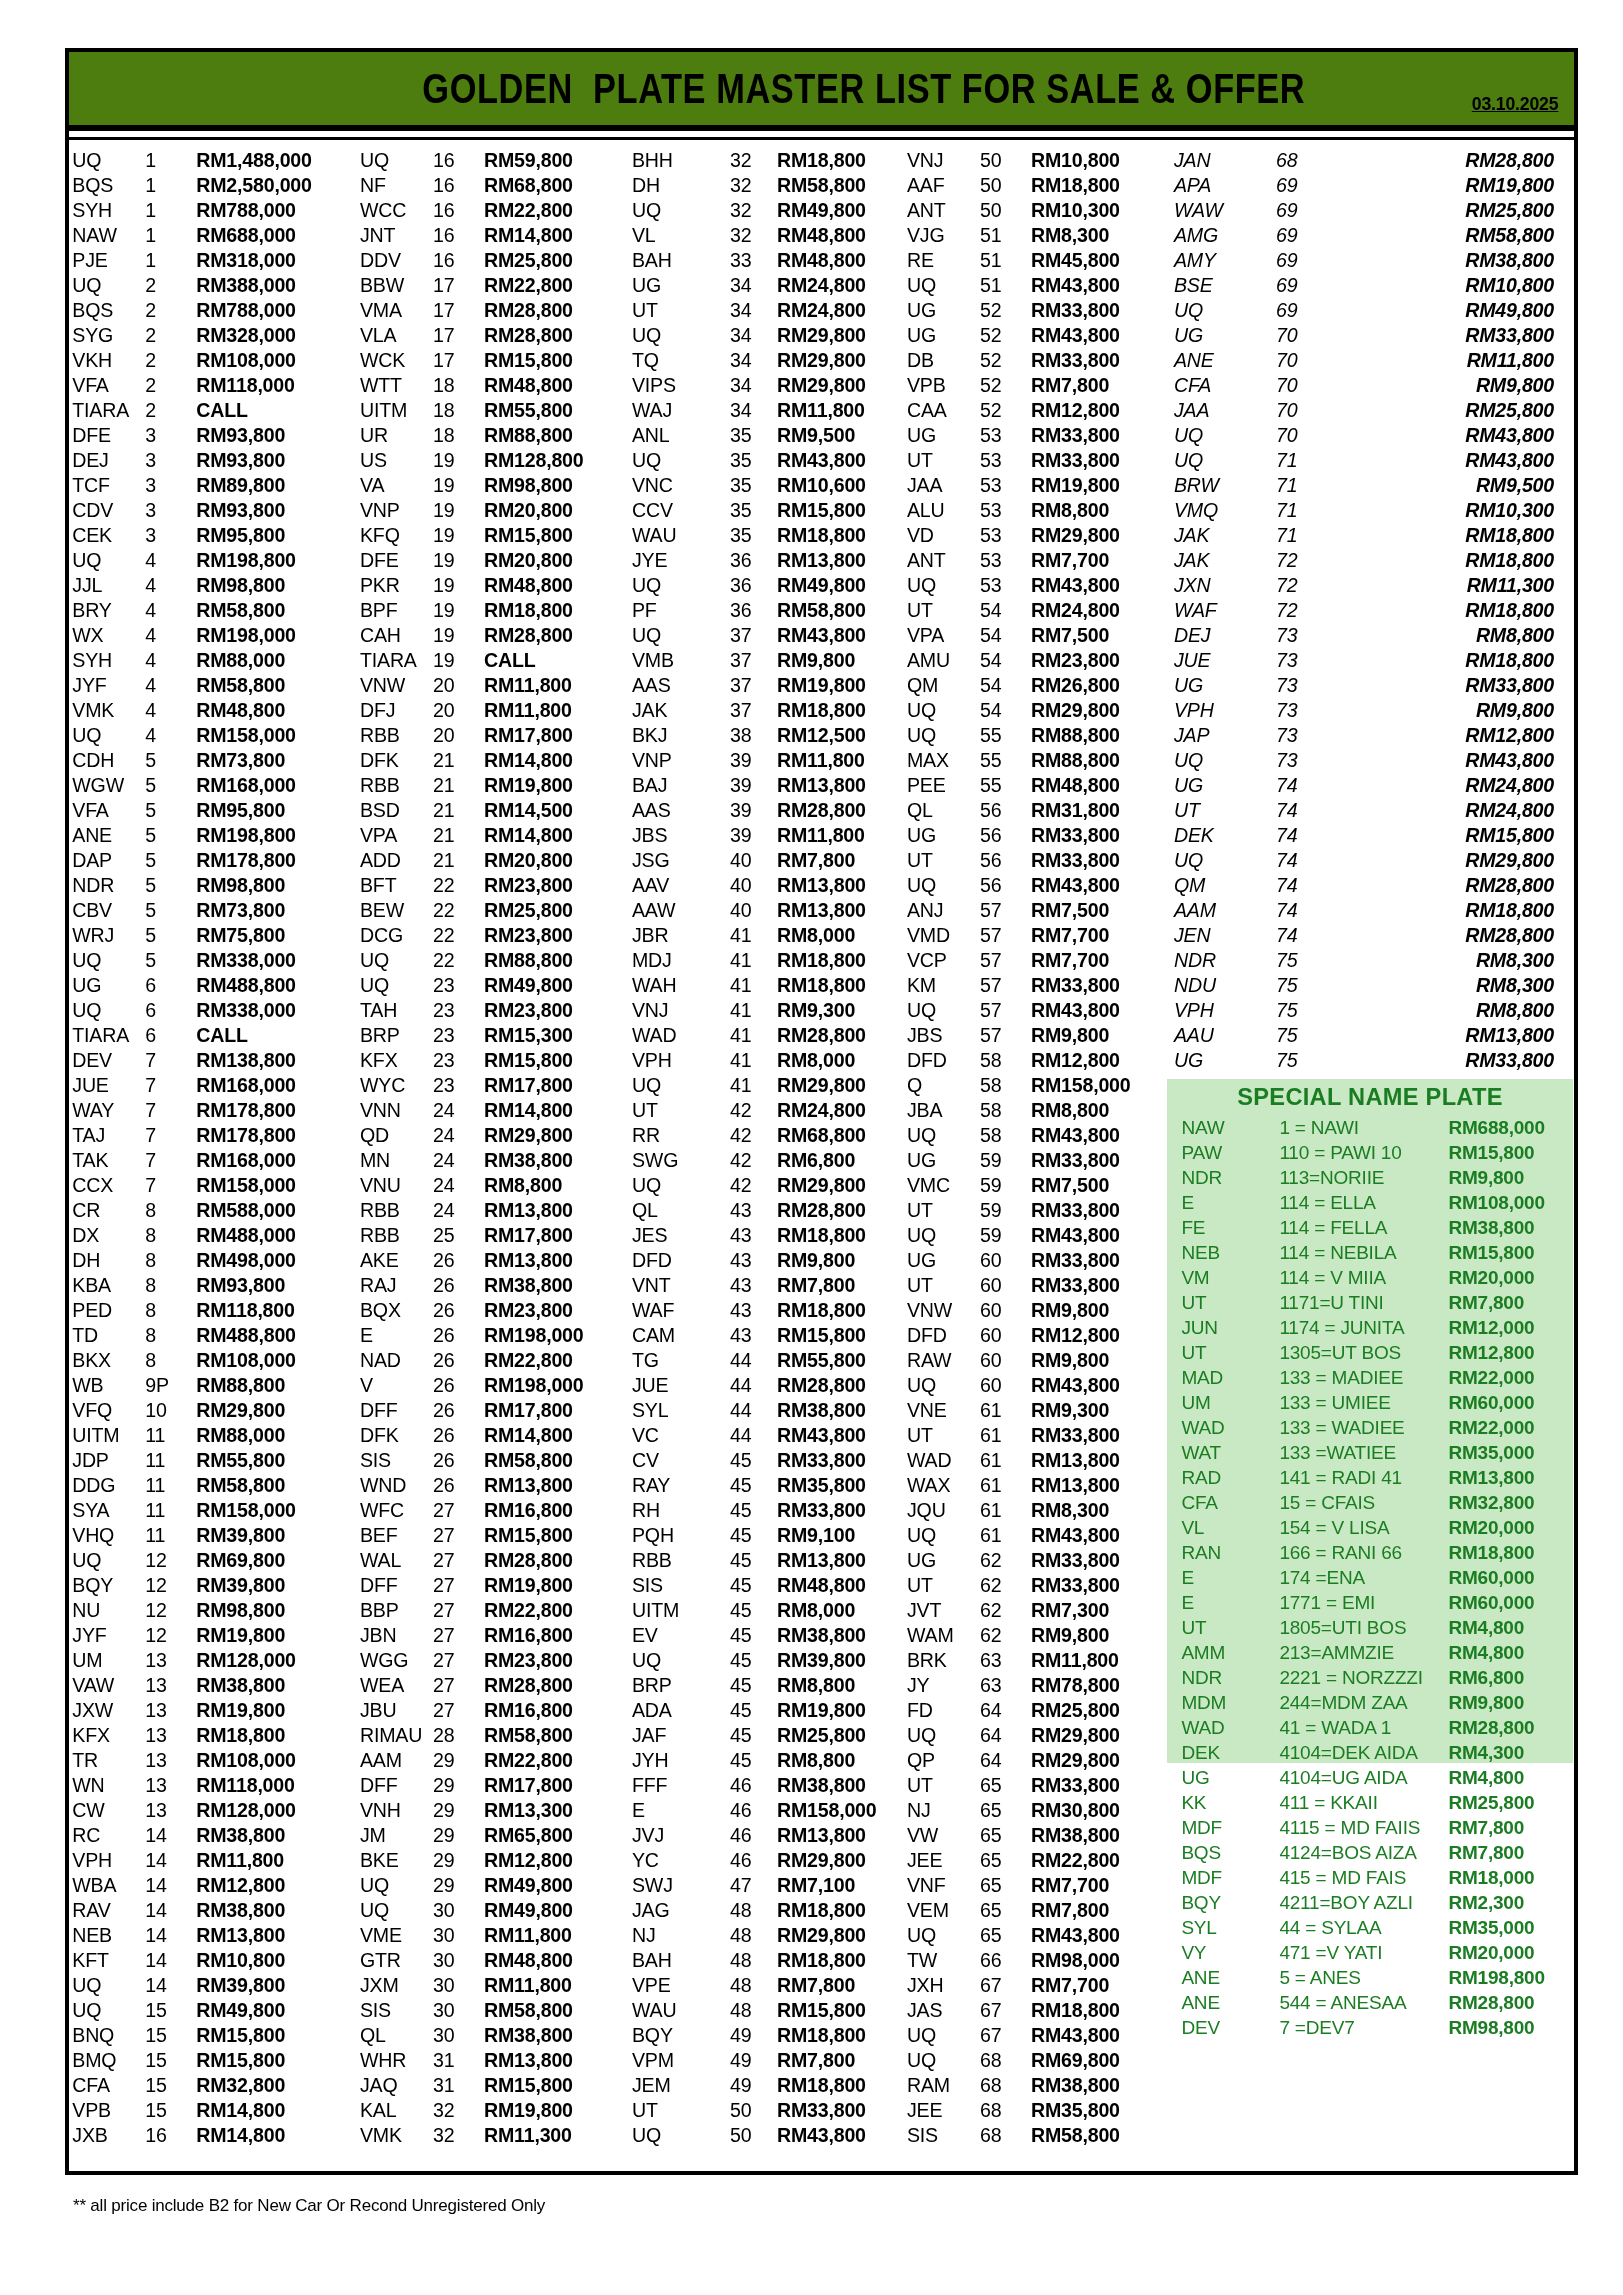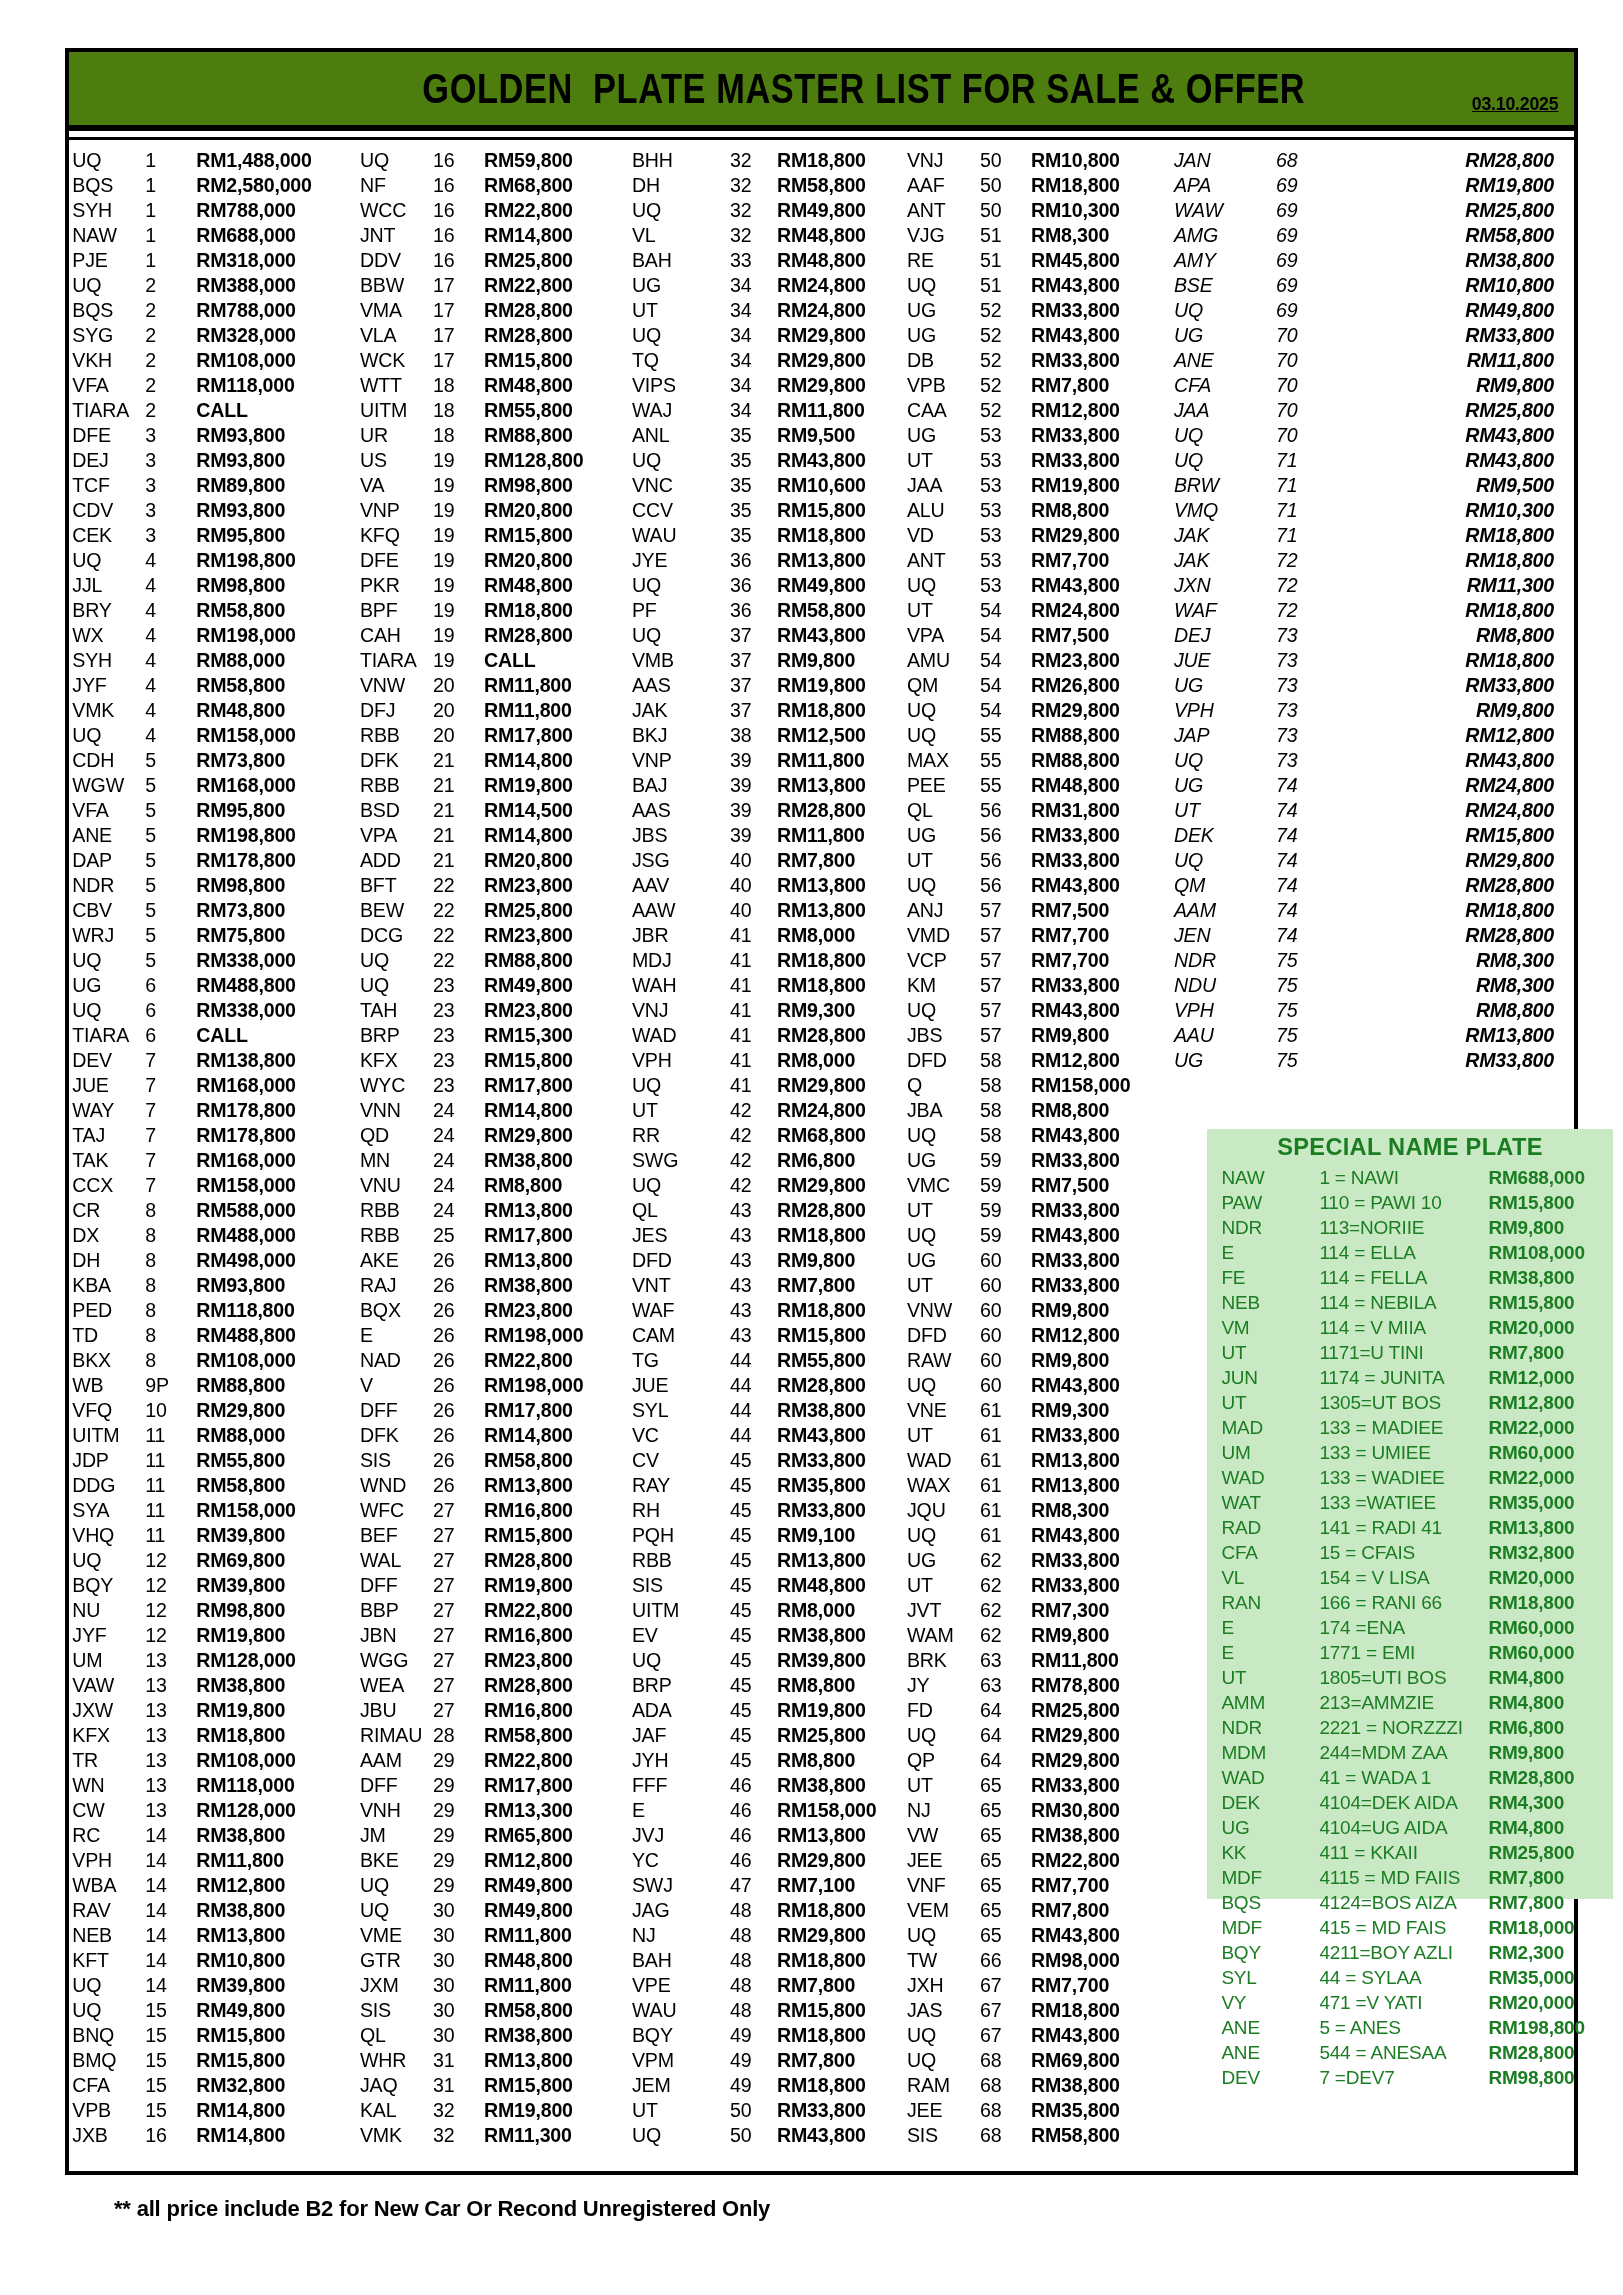--- a/index.html
+++ b/index.html
@@ -31,30 +31,30 @@
   .prow{height:25px;display:flex;align-items:center;font-size:19.6px;letter-spacing:-0.2px;}
   .pfx{flex:0 0 73px;white-space:nowrap;}
   .g3 .pfx{flex-basis:98px;}
   .g5 .pfx{flex-basis:102px;}
   .num{flex:0 0 51px;white-space:nowrap;}
   .g3 .num{flex-basis:47px;}
   .g5 .num{flex-basis:79px;}
   .price{font-weight:bold;white-space:nowrap;}
   .g5 .price{flex:1;text-align:right;}
   .special{
-    position:absolute;left:1098px;top:989px;width:406px;height:770px;
-    background:#c9e9c4;color:#1b7d22;box-sizing:border-box;margin-left:40px;
+    position:absolute;left:1098px;top:939px;width:406px;height:684px;
+    background:#c9e9c4;color:#1b7d22;box-sizing:border-box;
   }
   .sp-title{height:37px;display:flex;align-items:center;justify-content:center;
     font-weight:bold;font-size:23.6px;letter-spacing:0.3px;}
   .sp-row{height:25px;display:flex;align-items:center;font-size:19px;padding-left:14.4px;letter-spacing:-0.2px;}
   .sp-pfx{flex:0 0 98px;white-space:nowrap;}
   .sp-label{flex:0 0 169px;white-space:nowrap;}
   .sp-price{font-weight:bold;white-space:nowrap;}
-  .footer{position:absolute;left:73px;top:2196px;font-size:22px;font-weight:bold;letter-spacing:-0.2px;margin-left:41px;}
+  .footer{position:absolute;left:73px;top:2196px;font-size:17px;font-weight:normal;letter-spacing:-0.2px;}
 </style>
 </head>
 <body>
 
 <div class="frame">
   <div class="titlebar" style="background: #4d7c0f;">
     <div class="titletext">GOLDEN  PLATE MASTER LIST FOR SALE &amp; OFFER</div>
     <div class="datetext">03.10.2025</div>
   </div>
   <div class="gapline"></div>

